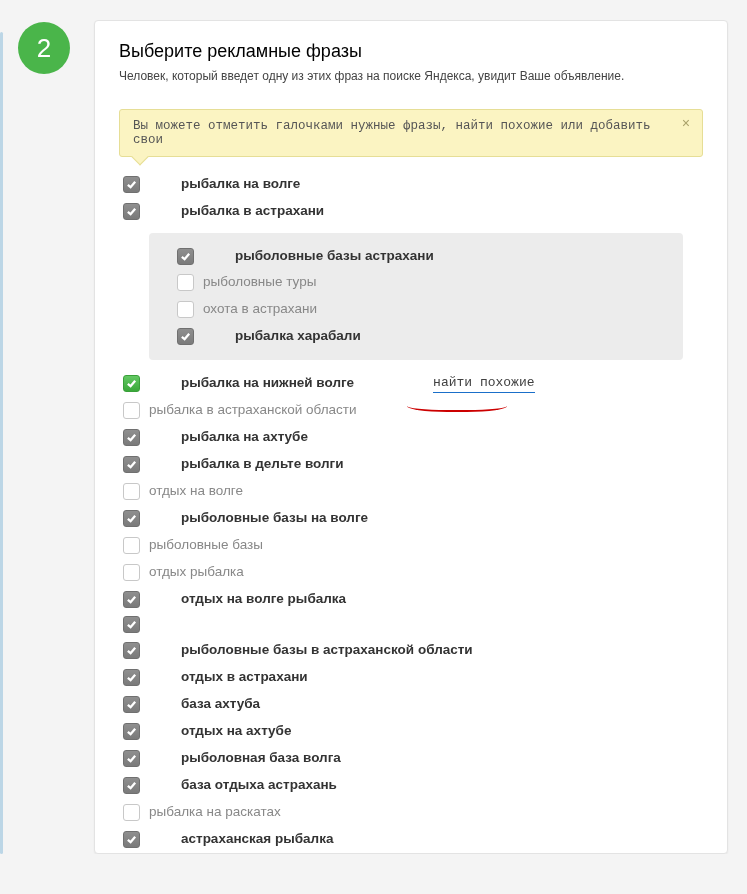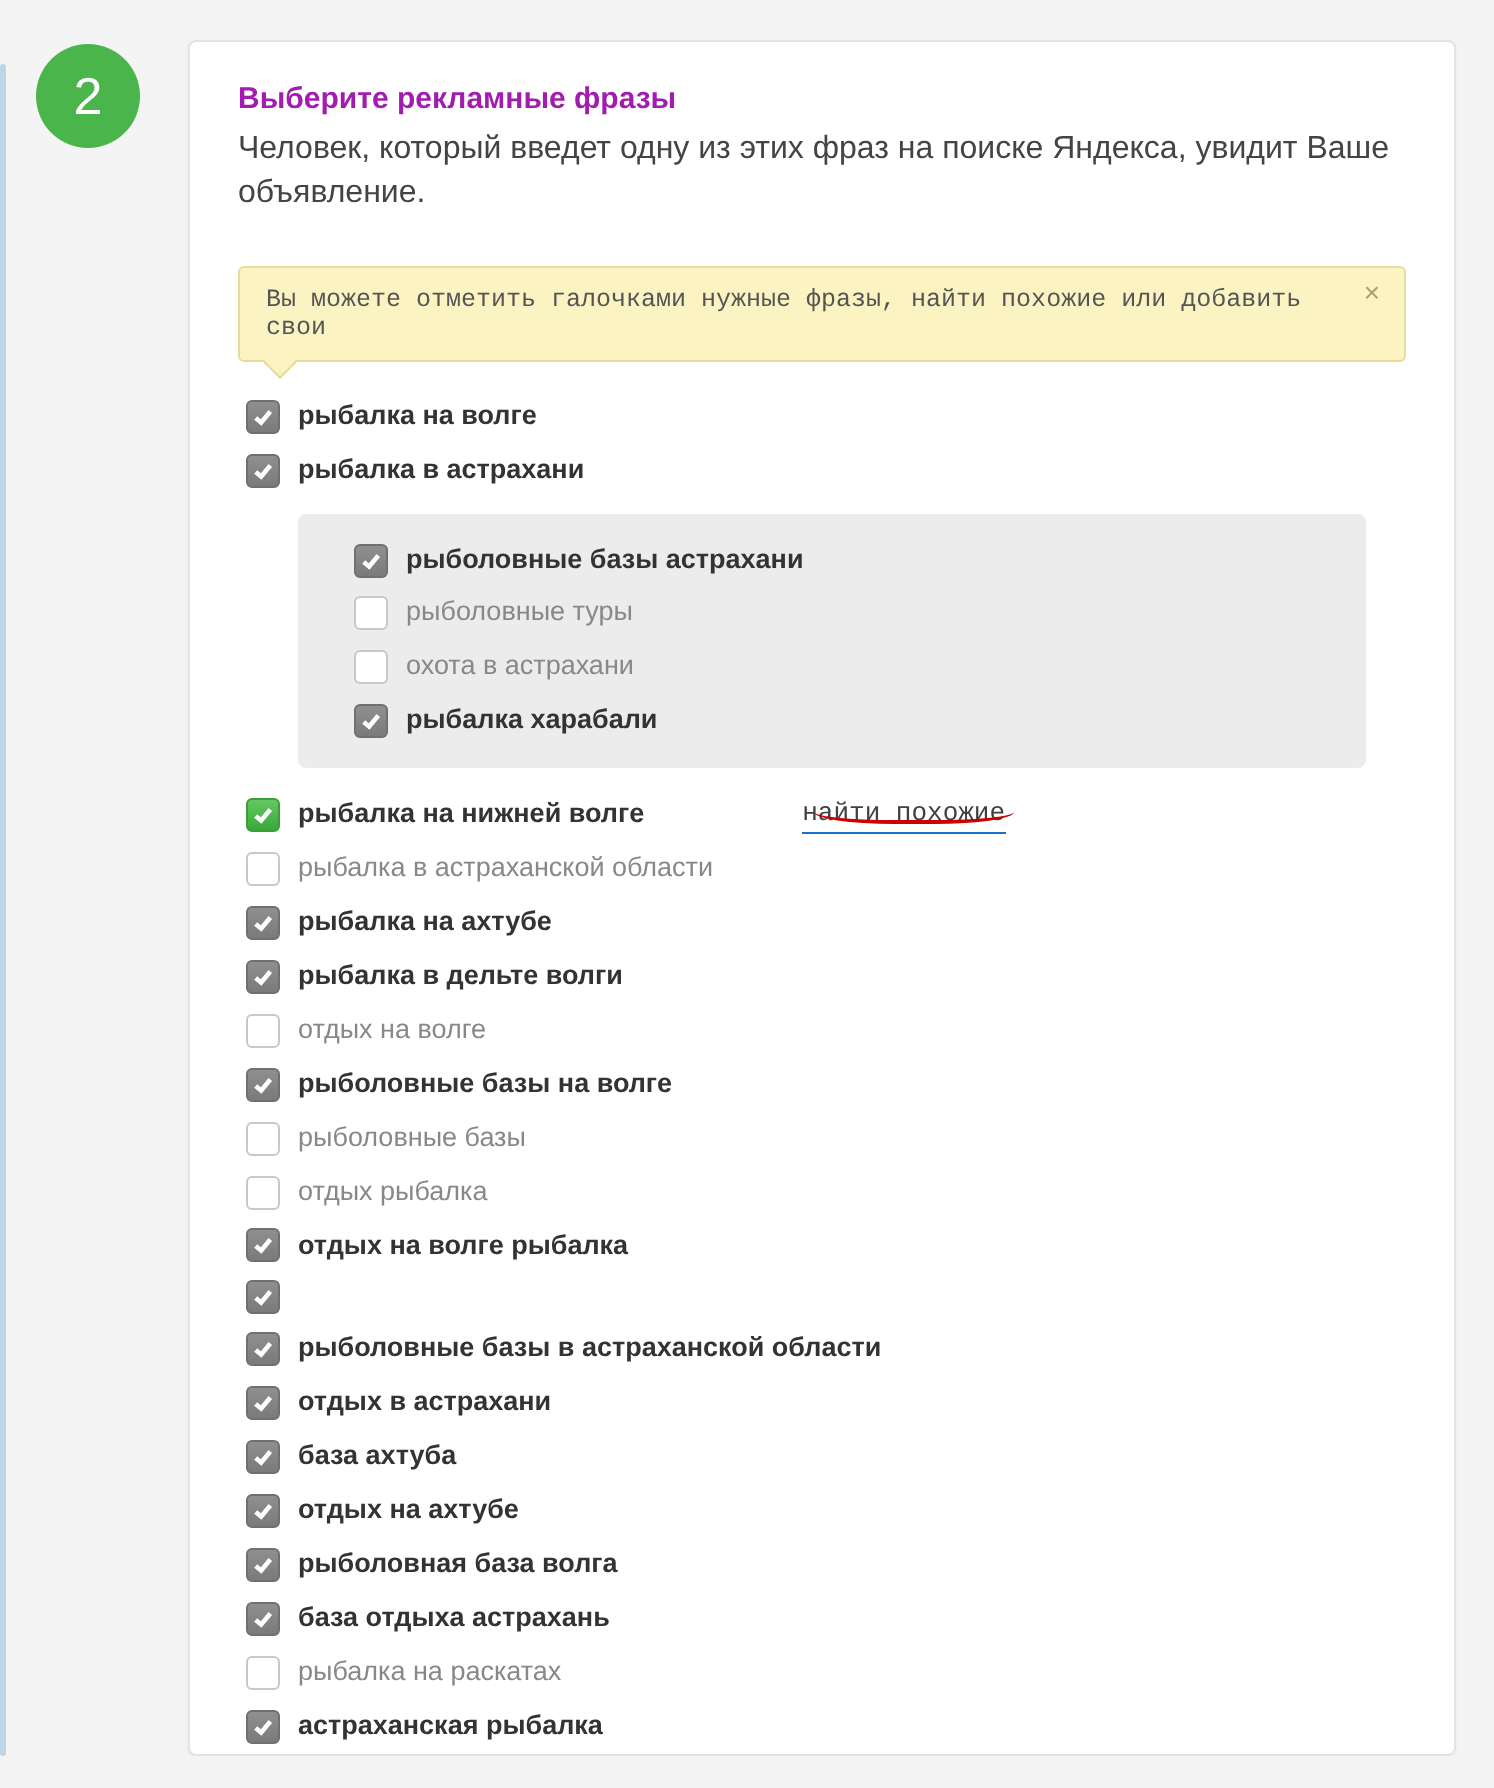--- a/index.html
+++ b/index.html
@@ -32,27 +32,27 @@
   .main-card {
     margin-left: 80px;
     background: #fff;
     border: 1px solid #e3e3e3;
     border-radius: 4px;
     box-shadow: 0 1px 2px rgba(0,0,0,0.05);
     padding: 20px 24px 0 24px;
     width: 634px;
   }
   .card-title {
-    font-size: 15px;
-    font-weight: bold;
-    color: #a21caf;
+    font-size: 18px;
+    font-weight: normal;
+    color: #000000;
     margin-bottom: 6px;
   }
   .card-subtitle {
-    font-size: 16px;
+    font-size: 12px;
     color: #444;
     line-height: 1.4;
   }
   .hint-box {
     position: relative;
     margin-top: 24px;
     background: #fbf4c2;
     border: 1px solid #e6de96;
     border-radius: 3px;
     padding: 9px 30px 9px 13px;
@@ -138,21 +138,21 @@
     width: 11px;
     height: 11px;
     stroke: #fff;
     stroke-width: 2.5;
     fill: none;
   }
   .label {
     font-size: 13.5px;
     color: #333;
   }
-  .label.bold { font-weight: bold; }
+  .label.bold { font-weight: bold; margin-left: 32px; }
   .label.muted { color: #888; }
   .nested {
     background: #ececec;
     border-radius: 4px;
     margin: 8px 6px 10px 26px;
     padding: 10px 12px 10px 28px;
   }
   .nested .row { padding: 4px 0; }
   .link-similar {
     color: #404040;

